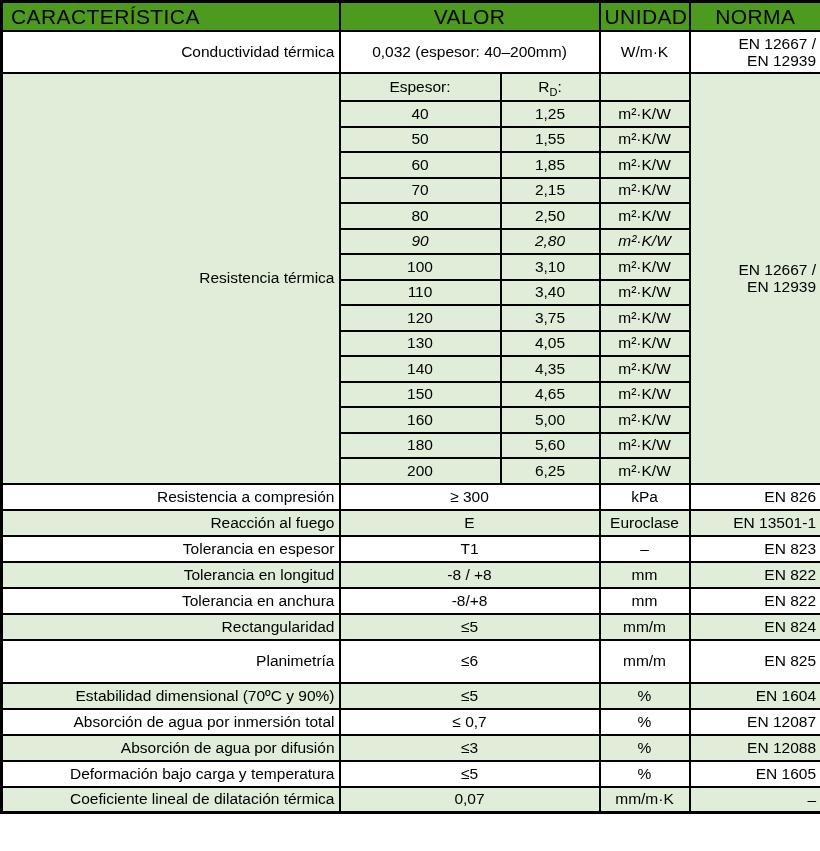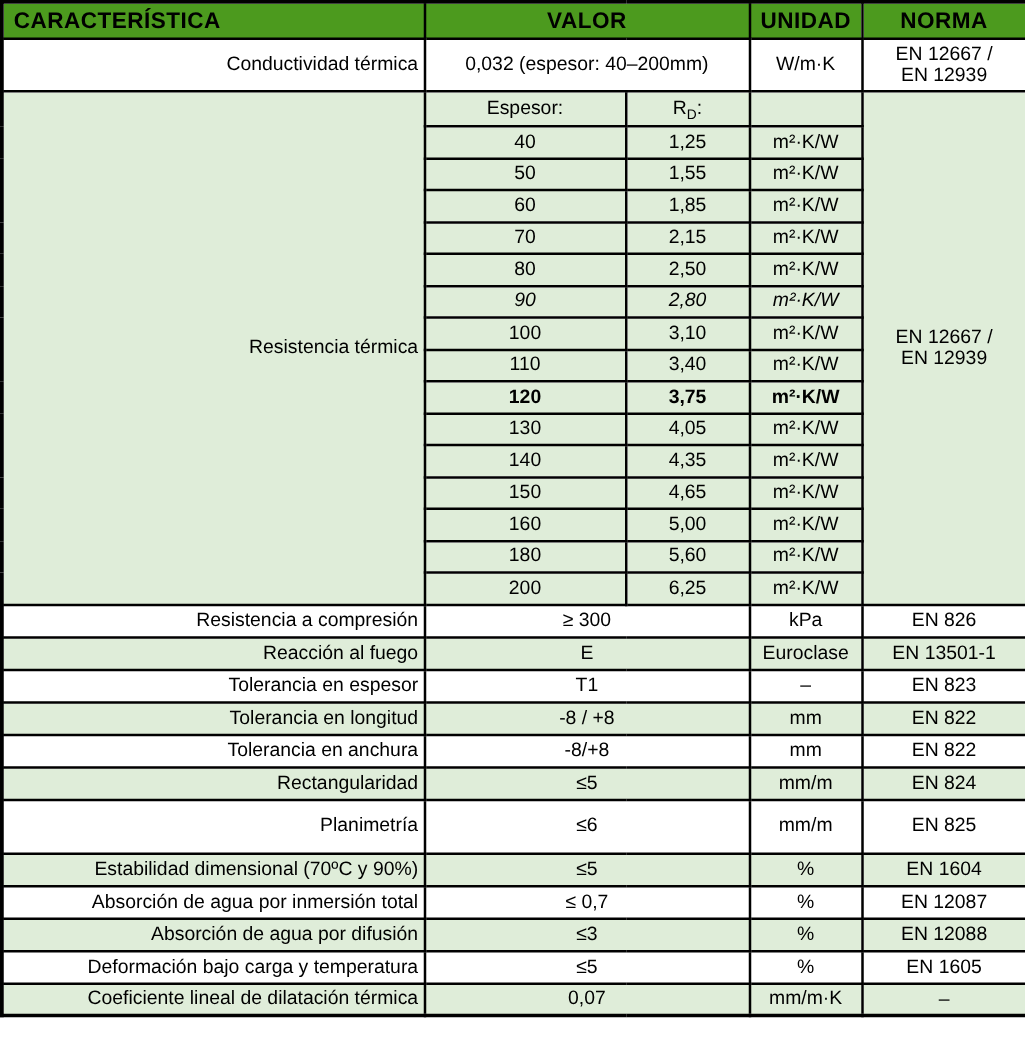--- a/index.html
+++ b/index.html
@@ -21,32 +21,32 @@
     font-size:15.5px;
     color:var(--text);
     padding:1px 4px;
     vertical-align:middle;
     overflow:hidden;
     white-space:nowrap;
     background:#ffffff;
   }
   tr.head td{
     background:var(--green);
-    font-size:18px;
+    font-size:21px;
     letter-spacing:.4px;
-    font-weight:700;
+    font-weight:400;
     height:25px;
     text-align:center;
   }
   tr.head td.name{text-align:left;}
   tr.green td{background:var(--pale);}
   tr.white td{background:#ffffff;}
   td.name{text-align:right;padding-left:8px;}
   td.ctr{text-align:center;}
-  td.norm{text-align:center;line-height:1.12;}
+  td.norm{text-align:right;line-height:1.12;}
   tr.r-cond{height:42px;}
   tr.r-nh td{height:24px;}
   sub{font-size:11px;line-height:0;}
 </style>
 </head>
 <body>
 
 <table>
   <colgroup>
     <col style="width:338px">
@@ -110,21 +110,21 @@
       <tr class="green" style="height: 25.5px;">
         <td class="ctr">100</td>
         <td class="ctr">3,10</td>
         <td class="ctr">m²·K/W</td>
       </tr>
       <tr class="green" style="height: 25.5px;">
         <td class="ctr">110</td>
         <td class="ctr">3,40</td>
         <td class="ctr">m²·K/W</td>
       </tr>
-      <tr class="green" style="height: 25.5px; font-weight: bold;">
+      <tr class="green" style="height: 25.5px;">
         <td class="ctr">120</td>
         <td class="ctr">3,75</td>
         <td class="ctr">m²·K/W</td>
       </tr>
       <tr class="green" style="height: 25.5px;">
         <td class="ctr">130</td>
         <td class="ctr">4,05</td>
         <td class="ctr">m²·K/W</td>
       </tr>
       <tr class="green" style="height: 25.5px;">

